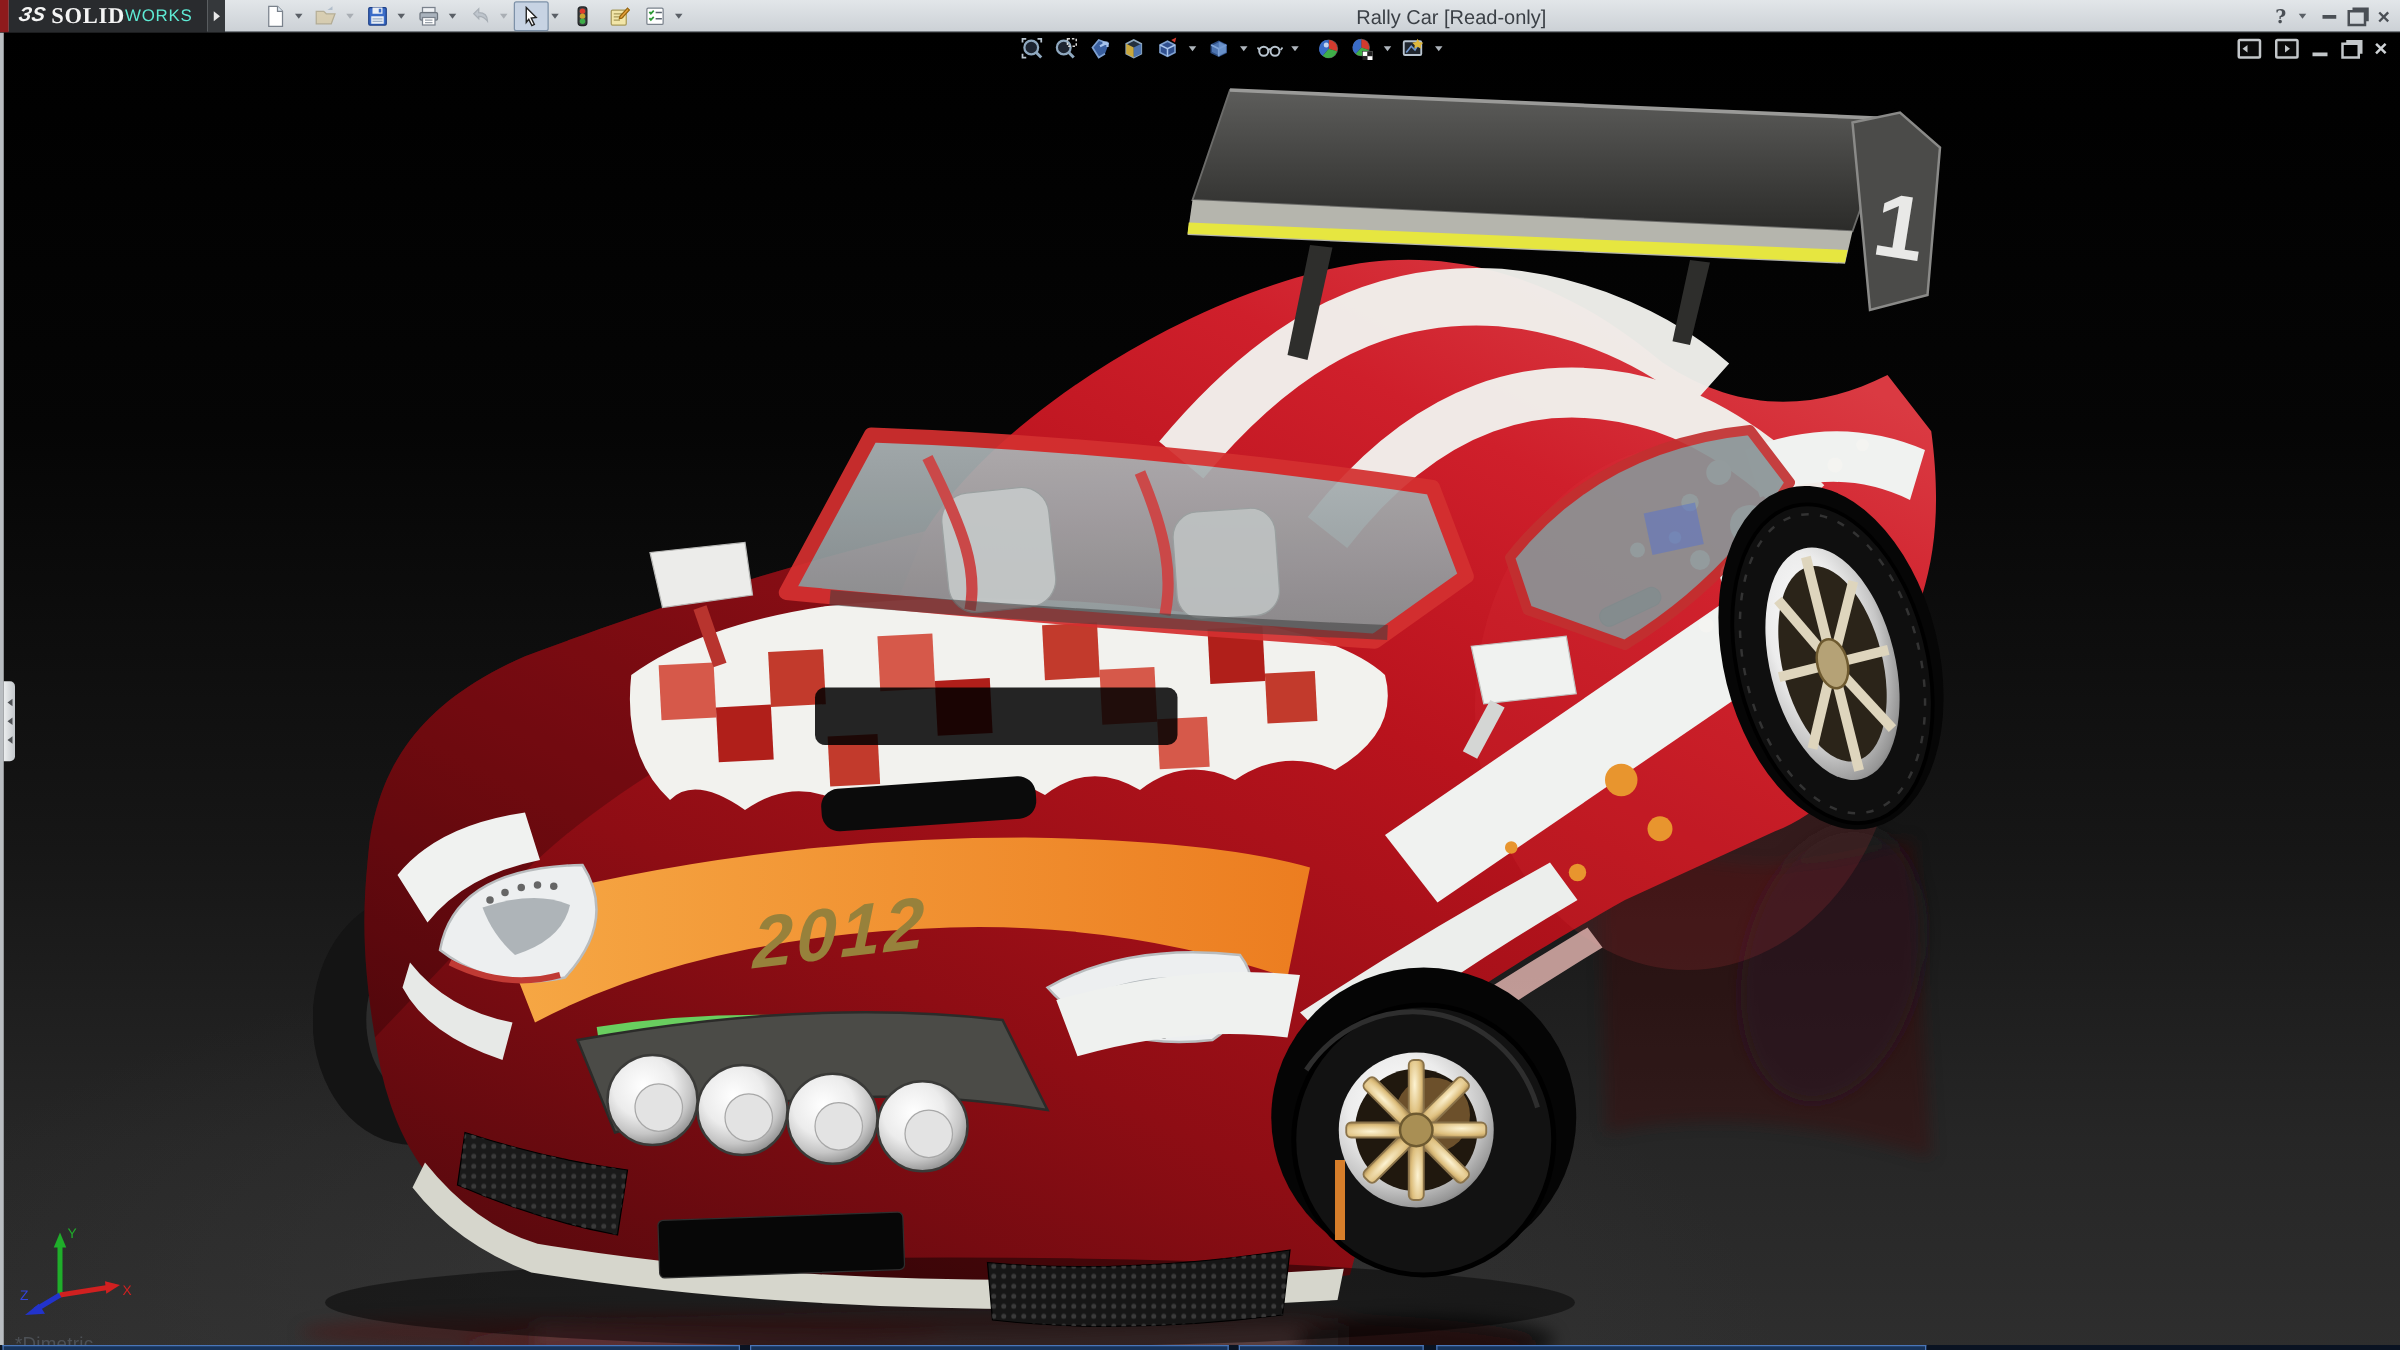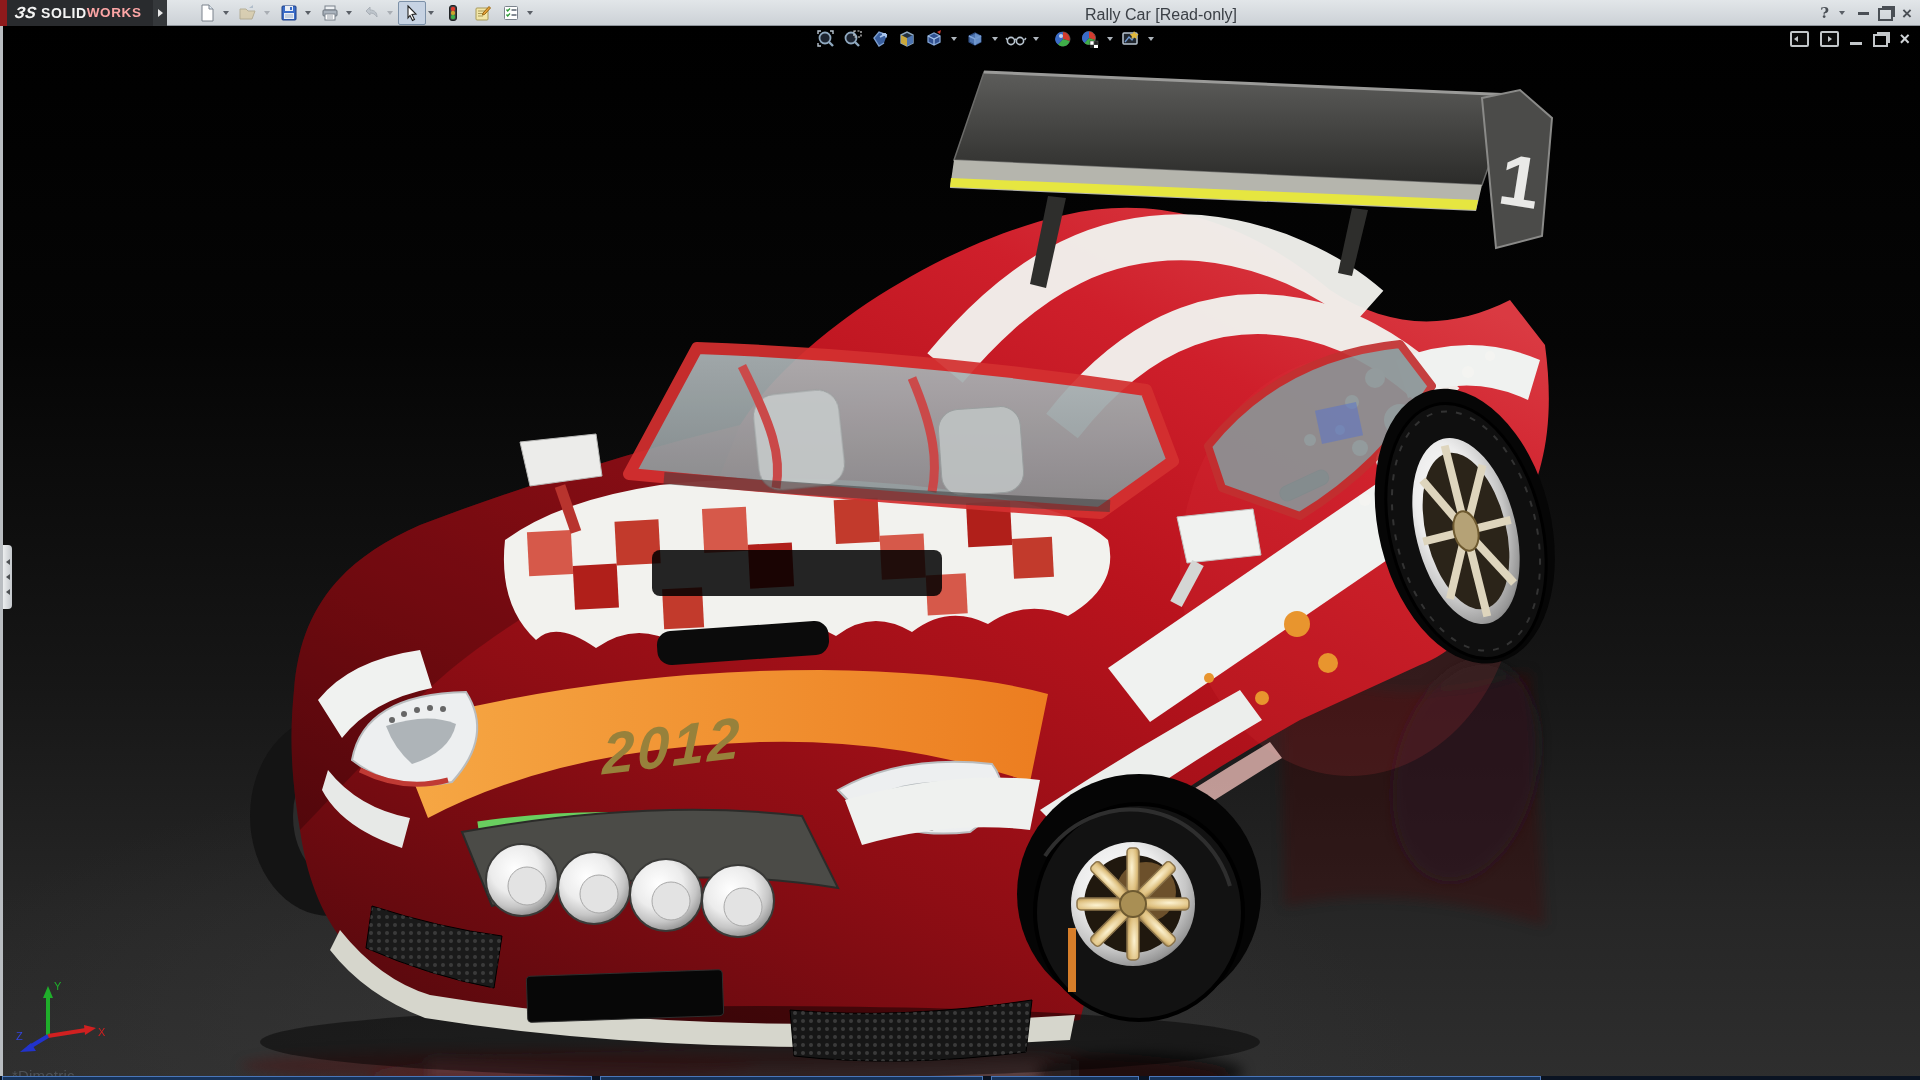--- a/index.html
+++ b/index.html
@@ -4,22 +4,22 @@
 <style>
   html,body{margin:0;padding:0;width:1920px;height:1080px;overflow:hidden;
     font-family:"Liberation Sans",sans-serif;background:#000;}
   
   .titlebar{position:relative;height:26px;background:linear-gradient(#e2e6e9,#ccd1d6);
     border-bottom:1px solid #8f959c;display:flex;align-items:center;box-sizing:border-box;}
   .red-sliver{width:7px;height:26px;background:#8e1a1c;flex:0 0 auto;}
   .logo-box{height:26px;background:#292b2e;color:#f4f4f4;display:flex;align-items:center;
     padding:0 12px 0 8px;flex:0 0 auto;}
   .logo-mark{font-style:italic;font-weight:bold;font-size:16px;margin-right:5px;transform:skewX(-10deg);}
-  .logo-solid{font-weight:bold;font-size:14px;letter-spacing:.6px;}
-  .logo-works{font-weight:bold;font-size:13.5px;letter-spacing:.6px;color:#fca5a5;}
+  .logo-solid{font-weight:bold;font-size:18px;letter-spacing:.6px;font-family:Liberation Serif, serif;}
+  .logo-works{font-weight:normal;font-size:13.5px;letter-spacing:.6px;color:#5eead4;}
   .logo-expand{width:14px;height:26px;background:#35383b;display:flex;align-items:center;
     justify-content:center;cursor:pointer;flex:0 0 auto;}
   .tri-right{width:0;height:0;border-top:4px solid transparent;border-bottom:4px solid transparent;
     border-left:5px solid #e8e8e8;}
   .main-toolbar{display:flex;align-items:center;margin-left:26px;gap:1px;}
   .tb-btn{width:26px;height:22px;display:flex;align-items:center;justify-content:center;
     border:1px solid transparent;border-radius:2px;cursor:pointer;}
   .tb-btn.active{background:#c7d3e3;border:1px solid #7d91a8;}
   .tb-btn.disabled{opacity:.55;}
   .caret{width:0;height:0;border-left:3px solid transparent;border-right:3px solid transparent;

